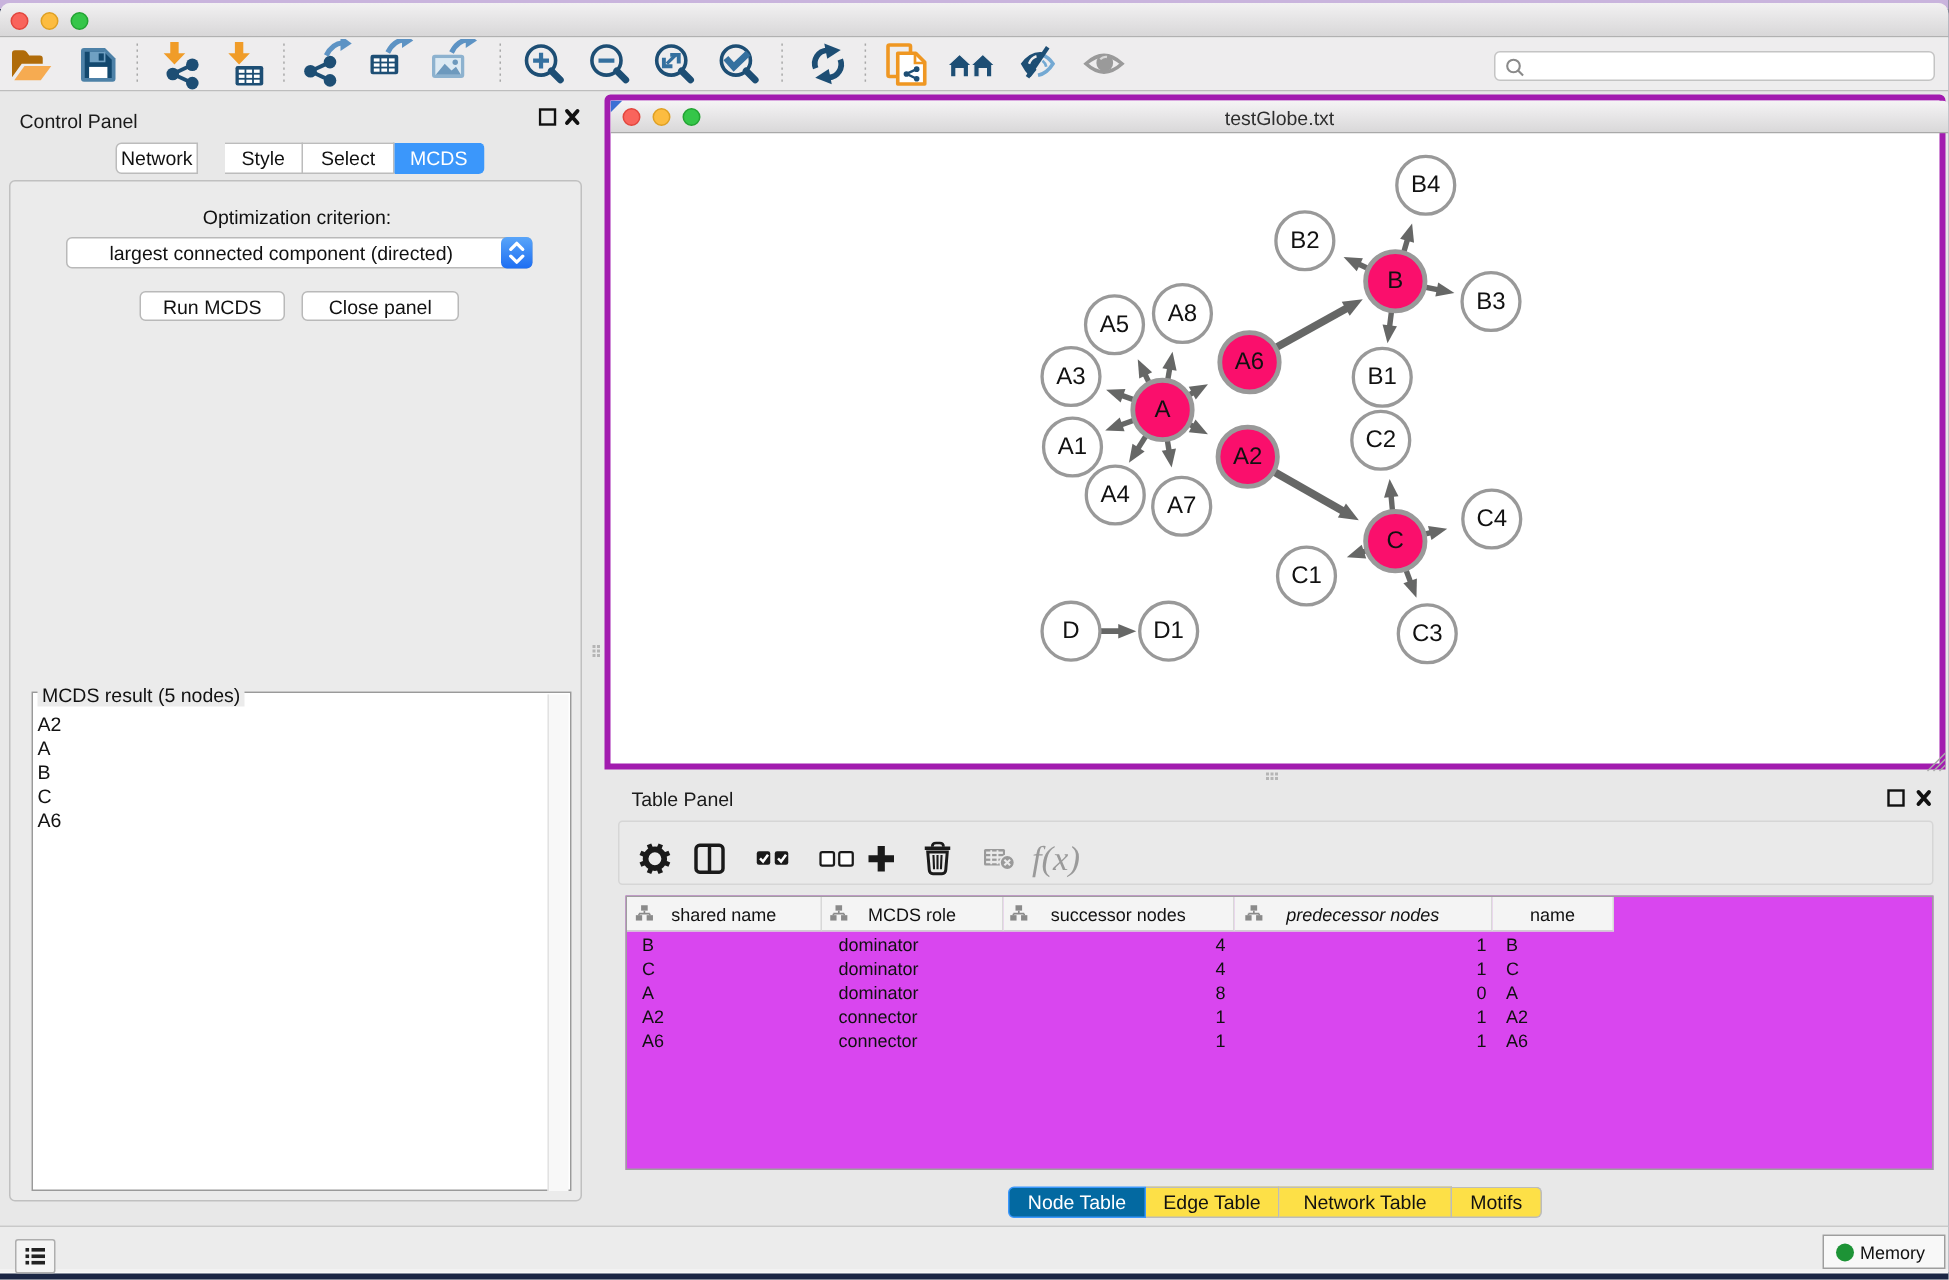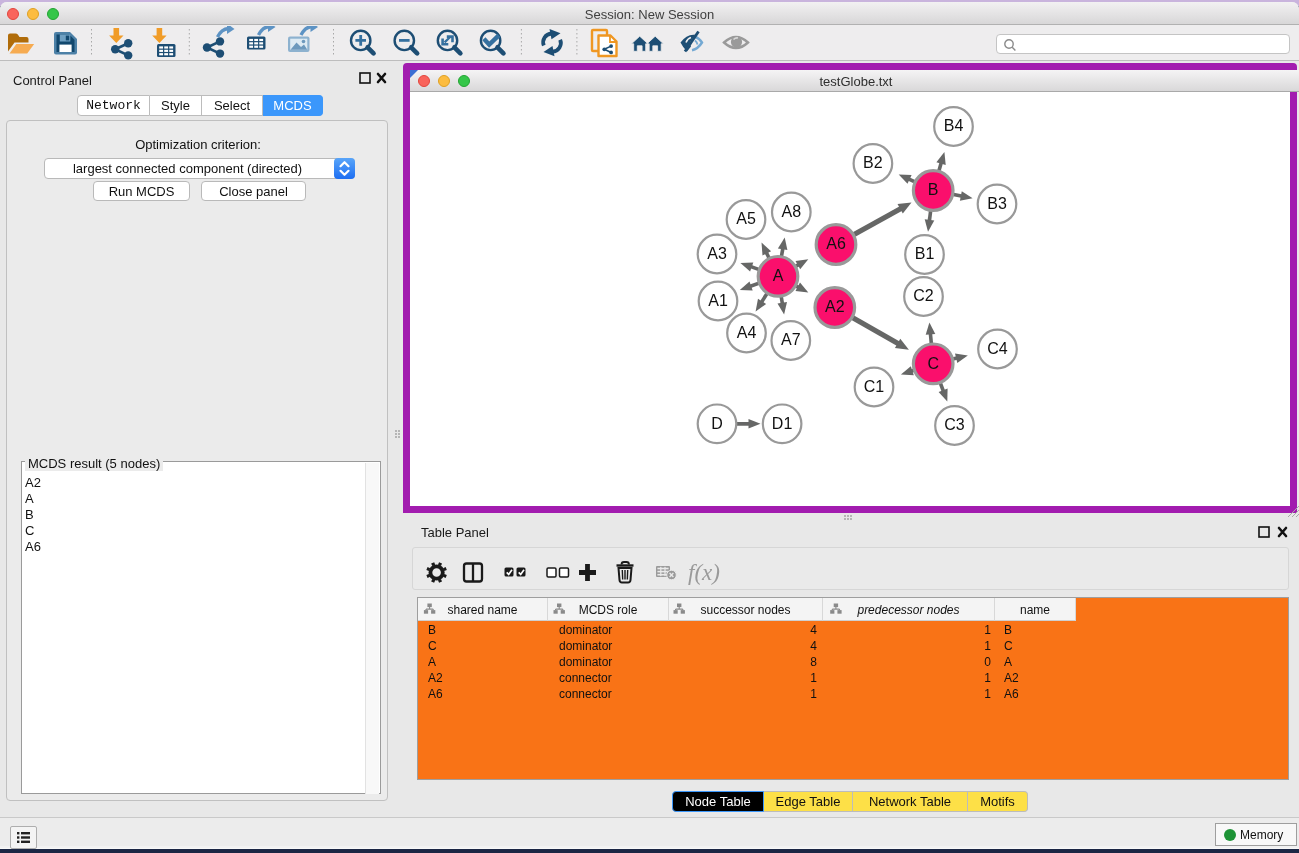--- a/index.html
+++ b/index.html
@@ -21,35 +21,35 @@
   .ptab { position:absolute; top:0; height:21px; background:#fff; border:1px solid #bcbcbc; border-left:none;
           display:flex; align-items:center; justify-content:center; }
   .ptab.first { border-left:1px solid #bcbcbc; border-radius:4px 0 0 4px; }
   .ptab.last { border-radius:0 4px 4px 0; }
   .ptab.sel { background:#3b97fb; border-color:#3b97fb; color:#fff; }
   #cp-inner { top:59px; left:6px; width:382px; height:681px; background:#ebebeb; border:1px solid #c0c0c0; border-radius:4px; }
   #opt-label { top:16px; left:0; width:382px; text-align:center; font-size:13px; color:#111; }
   #dropdown { top:37px; left:37px; width:311px; height:21px; background:#fff; border:1px solid #b9b9b9; border-radius:4px; }
   #dd-text { top:2px; left:0; width:285px; text-align:center; font-size:13px; color:#111; }
   #dd-btn { top:-1px; right:-1px; width:21px; height:21px; border-radius:4px; background:linear-gradient(#59a5f9,#1d6ef2); }
-  .pbtn { position:absolute; top:60px; height:20px; background:#fff; border:1px solid #b9b9b9; border-radius:4px;
+  .pbtn { position:absolute; top:73px; height:20px; background:#fff; border:1px solid #b9b9b9; border-radius:4px;
           font-size:13px; color:#111; display:flex; align-items:center; justify-content:center; }
   #groupbox { top:340px; left:14px; width:360px; height:333px; border:1px solid #9a9a9a; background:#fff; }
   #gb-label { top:335px; left:18px; font-size:13px; color:#111; background:#ebebeb; padding:0 3px; }
   #gb-scroll { top:1px; right:1px; width:14px; height:331px; background:#f8f8f8; border-left:1px solid #e2e2e2; }
   #gb-list { top:13px; left:3px; font-size:13px; color:#111; line-height:16px; }
   
-  #netwin { top:2px; left:403px; width:894px; height:450px; background:#fff; border:7px solid #a21caf; border-radius:4px 4px 0 0; }
+  #netwin { top:2px; left:403px; width:894px; height:450px; background:#fff; border:4px solid #a21caf; border-radius:4px 4px 0 0; }
   #nw-tbar { top:0; left:0; width:892px; height:22px; background:linear-gradient(#f5f4f5,#d9d8d9); border-bottom:1px solid #a9a9a9; border-radius:4px 4px 0 0; }
   .tl2 { width:12px; height:12px; border-radius:50%; top:5px; }
   #nw-title { width:100%; text-align:center; top:4px; font-size:13px; color:#2e2e2e; }
   
   #tp-title { top:464px; left:421px; font-size:13px; color:#1a1a1a; }
   #tp-toolbar { top:486px; left:412px; width:877px; height:43px; background:#eaeaea; border:1px solid #d6d6d6; border-radius:3px; }
-  #ttable { top:536px; left:417px; width:872px; height:183px; background:#f97316; border:1px solid #9e9e9e; font-size:12px; }
+  #ttable { top:536px; left:417px; width:872px; height:183px; background:#d946ef; border:1px solid #9e9e9e; font-size:12px; }
   .th { position:absolute; top:0; height:23px; background:#f4f4f4; border-right:1px solid #d8d8d8; border-bottom:1px solid #cfcfcf; }
   .thx { position:absolute; width:100%; text-align:center; top:5px; font-size:12px; color:#111; }
   .row { position:absolute; left:0; width:870px; height:16px; }
   .cell { position:absolute; top:1px; font-size:12px; color:#111; }
   
   .btab { position:absolute; top:730px; height:21px; background:#fde047; border:1px solid #bcbcbc; border-left:none;
           font-size:13px; color:#111; display:flex; align-items:center; justify-content:center; }
   
   #statusbar { top:815px; left:0; width:1299px; height:29px; background:#ececec; border-top:1px solid #c9c9c9; }
   #whiteline { top:844px; left:0; width:1299px; height:2px; background:#f2f2f2; }
@@ -60,21 +60,20 @@
   .nl { font-family:"Liberation Sans",sans-serif; font-size:16px; fill:#111; text-anchor:middle; dominant-baseline:middle; }
 </style>
 </head>
 <body>
 <div class="abs" id="lav"></div>
 <div class="abs" id="app">
 <div class="abs" id="titlebar">
   <div class="abs tl" style="left:7px; background:#f9645c; border:1px solid #e2463d;"></div>
   <div class="abs tl" style="left:27px; background:#fcbc40; border:1px solid #dfa023;"></div>
   <div class="abs tl" style="left:47px; background:#35c649; border:1px solid #23a433;"></div>
-  <div class="abs" id="title">Session: New Session</div>
 </div>
 <div class="abs" id="toolbar">
   <svg class="abs" style="top:1px;left:0" width="1299" height="36" id="tbsvg">
         <path d="M8,25.5 L8,9.5 Q8,7.5 10,7.5 L15.5,7.5 Q17,7.5 17.8,8.6 L19.5,11 L26.5,11 Q28.5,11 28.5,13 L28.5,16.5 L14.5,16.5 Z" fill="#b06c0a"></path>
 <path d="M9.5,27.5 L16.3,18 L34.2,18 L27.2,27.5 Z" fill="#f6ab51"></path>
 <path d="M54,8 Q54,6 56,6 L70,6 L77,13 L77,26.5 Q77,28.5 75,28.5 L56,28.5 Q54,28.5 54,26.5 Z" fill="#4d81a7"></path>
 <path d="M56.5,8.5 L69.2,8.5 L74.5,13.8 L74.5,26 L56.5,26 Z" fill="#12486e"></path>
 <rect x="59.8" y="8.5" width="10.5" height="7" fill="#6fa0c2"></rect>
 <rect x="65.8" y="9.6" width="3.4" height="4.8" fill="#12486e"></rect>
 <rect x="59.4" y="18.6" width="12.2" height="7.4" fill="#fff"></rect>
@@ -170,21 +169,21 @@
   </div>
 </div>
 <div class="abs" id="main">
 
   <div class="abs" id="cp-title">Control Panel</div>
   <svg class="abs" style="top:11px;left:359px" width="30" height="12" viewBox="0 0 30 12">
     <rect x="1" y="1" width="10" height="10" fill="none" stroke="#111" stroke-width="1.6"></rect>
     <path d="M19 2 L26 10 M26 2 L19 10" stroke="#111" stroke-width="2.6" stroke-linecap="round"></path>
   </svg>
   <div class="ptabs">
-    <div class="ptab first" style="left:77px; top:34px; width:73px;font-family:Liberation Mono, monospace;">Network</div>
+    <div class="ptab first" style="left:77px; top:34px; width:55px;">Network</div>
     <div class="ptab" style="left:150px; top:34px; width:52px;">Style</div>
     <div class="ptab" style="left:202px; top:34px; width:61px;">Select</div>
     <div class="ptab last sel" style="left:263px; top:34px; width:60px;">MCDS</div>
   </div>
   <div class="abs" id="cp-inner">
     <div class="abs" id="opt-label">Optimization criterion:</div>
     <div class="abs" id="dropdown">
       <div class="abs" id="dd-text">largest connected component (directed)</div>
       <div class="abs" id="dd-btn">
         <svg width="21" height="21" viewBox="0 0 21 21">
@@ -426,21 +425,21 @@
           <div class="cell" style="left:586px;">A2</div>
         </div>
 <div class="row" style="top:88px;">
           <div class="cell" style="left:10px;">A6</div>
           <div class="cell" style="left:141px;">connector</div>
           <div class="cell" style="left:299px; width:100px; text-align:right;">1</div>
           <div class="cell" style="left:473px; width:100px; text-align:right;">1</div>
           <div class="cell" style="left:586px;">A6</div>
         </div>
   </div>
-  <div class="btab" style="left:672px; width:92px; border-left:1px solid #3b97fb; border-radius:4px 0 0 4px; background:#000000; border-color:#3b97fb; color:#fff;">Node Table</div>
+  <div class="btab" style="left:672px; width:92px; border-left:1px solid #3b97fb; border-radius:4px 0 0 4px; background:#0369a1; border-color:#3b97fb; color:#fff;">Node Table</div>
   <div class="btab" style="left:764px; width:89px;">Edge Table</div>
   <div class="btab" style="left:853px; width:115px;">Network Table</div>
   <div class="btab" style="left:968px; width:60px; border-radius:0 4px 4px 0;">Motifs</div>
 </div>
 <div class="abs" id="whiteline"></div>
 <div class="abs" id="statusbar">
   <div class="abs" id="listbtn">
     <svg width="25" height="21" viewBox="0 0 25 21">
       <g fill="#222">
         <rect x="6" y="5" width="2.4" height="2.4"></rect>

